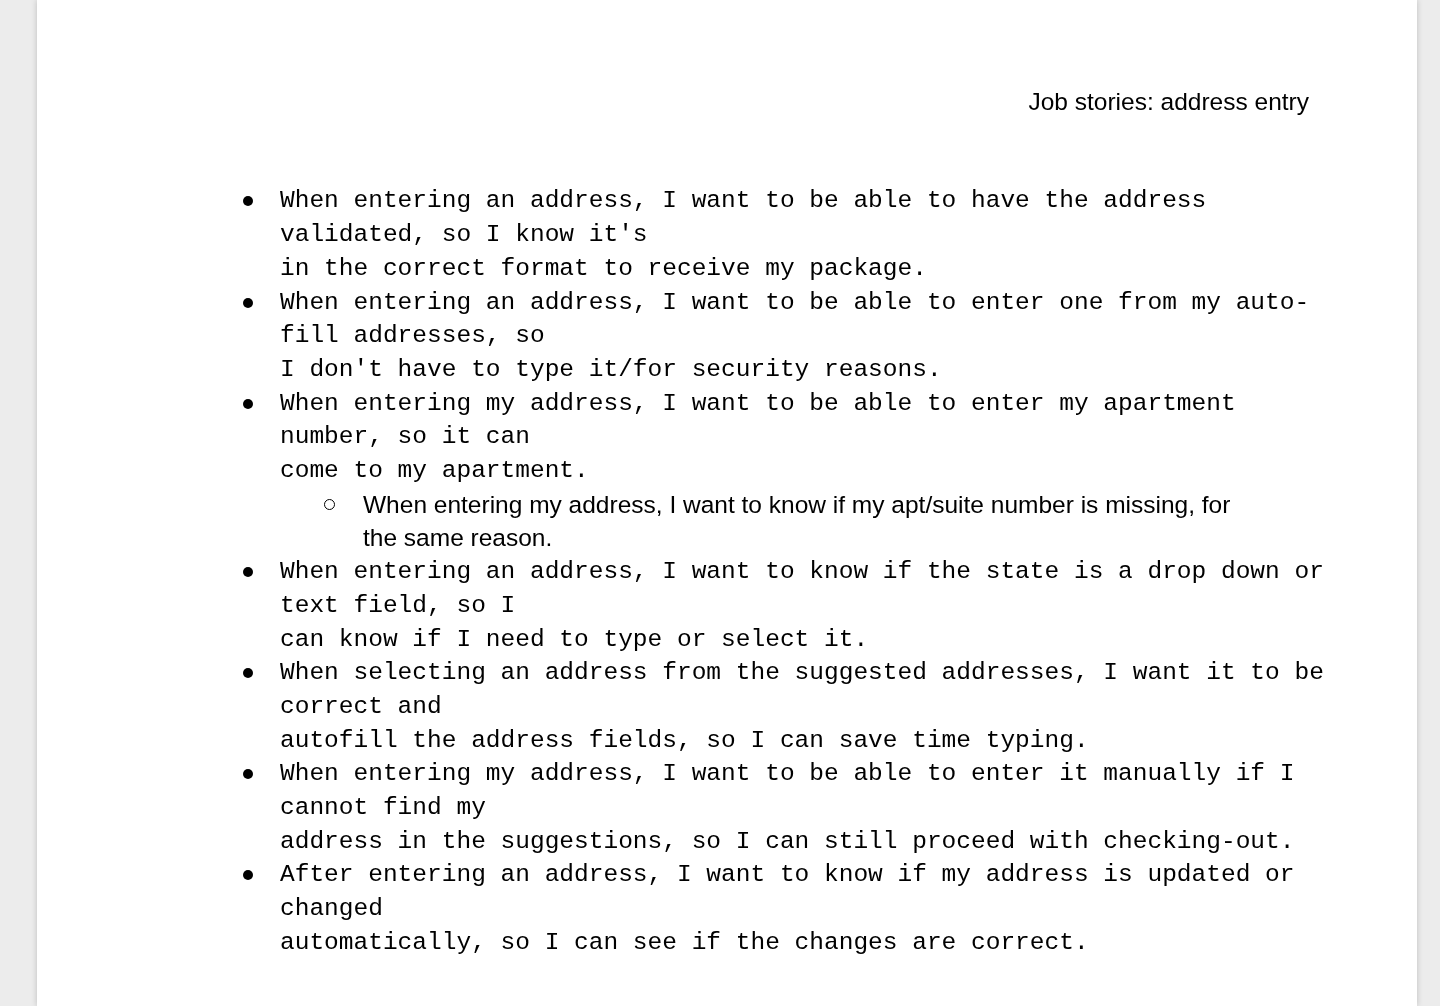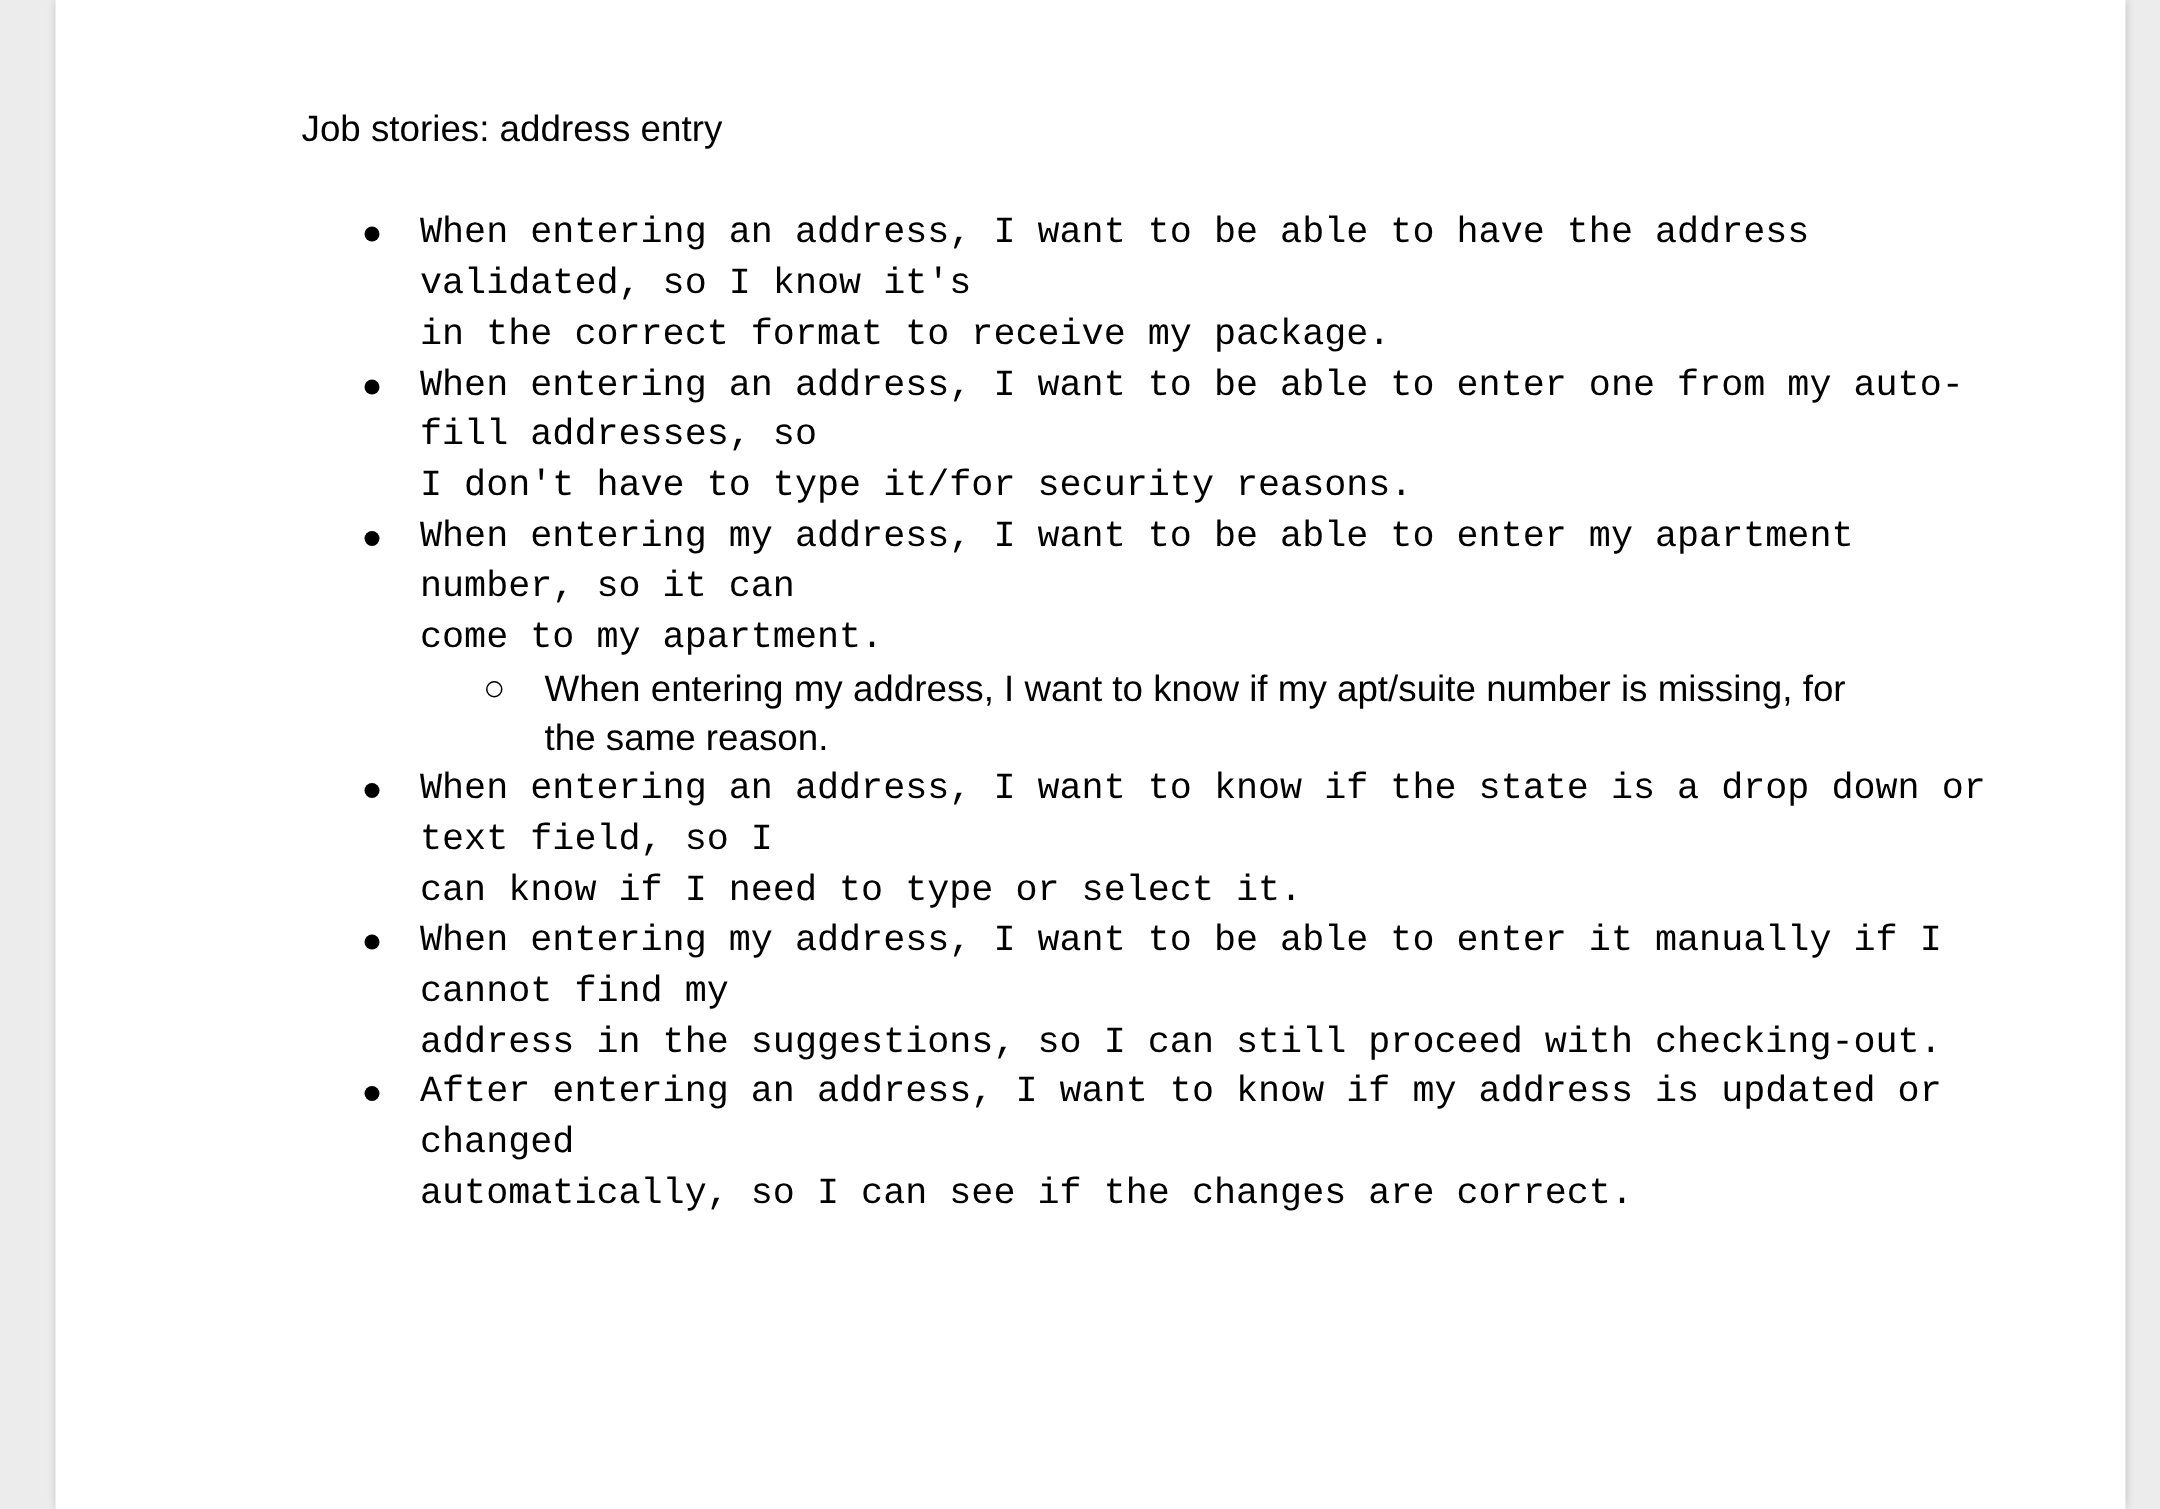--- a/index.html
+++ b/index.html
@@ -26,24 +26,25 @@
   .content {
     position: absolute;
     left: 163px;
     top: 69px;
     width: 1125px;
     color: #000000;
     font-size: 24.5px;
     line-height: 33.7px;
   }
   .line {
-    margin: 1px;
+    margin: 16px;
     min-height: 33.7px;
     font-weight: normal;
     font-size: 24.5px;
+    text-align: right;
   }
   .blank-line {
     height: 33.7px;
   }
   .item {
     position: relative;
   }
   .item-text {
     display: block;
     white-space: pre-wrap;
@@ -100,20 +101,25 @@
           <span class="item-text">When entering my address, I want to know if my apt/suite number is missing, for
 the same reason.</span>
         </div>
         <div class="item level1">
           <span class="marker disc"></span>
           <span class="item-text">When entering an address, I want to know if the state is a drop down or text field, so I
 can know if I need to type or select it.</span>
         </div>
         <div class="item level1">
           <span class="marker disc"></span>
+          <span class="item-text">When selecting an address from the suggested addresses, I want it to be correct and
+autofill the address fields, so I can save time typing.</span>
+        </div>
+        <div class="item level1">
+          <span class="marker disc"></span>
           <span class="item-text">When entering my address, I want to be able to enter it manually if I cannot find my
 address in the suggestions, so I can still proceed with checking-out.</span>
         </div>
         <div class="item level1">
           <span class="marker disc"></span>
           <span class="item-text">After entering an address, I want to know if my address is updated or changed
 automatically, so I can see if the changes are correct.</span>
         </div>
       </div>
   </div>

